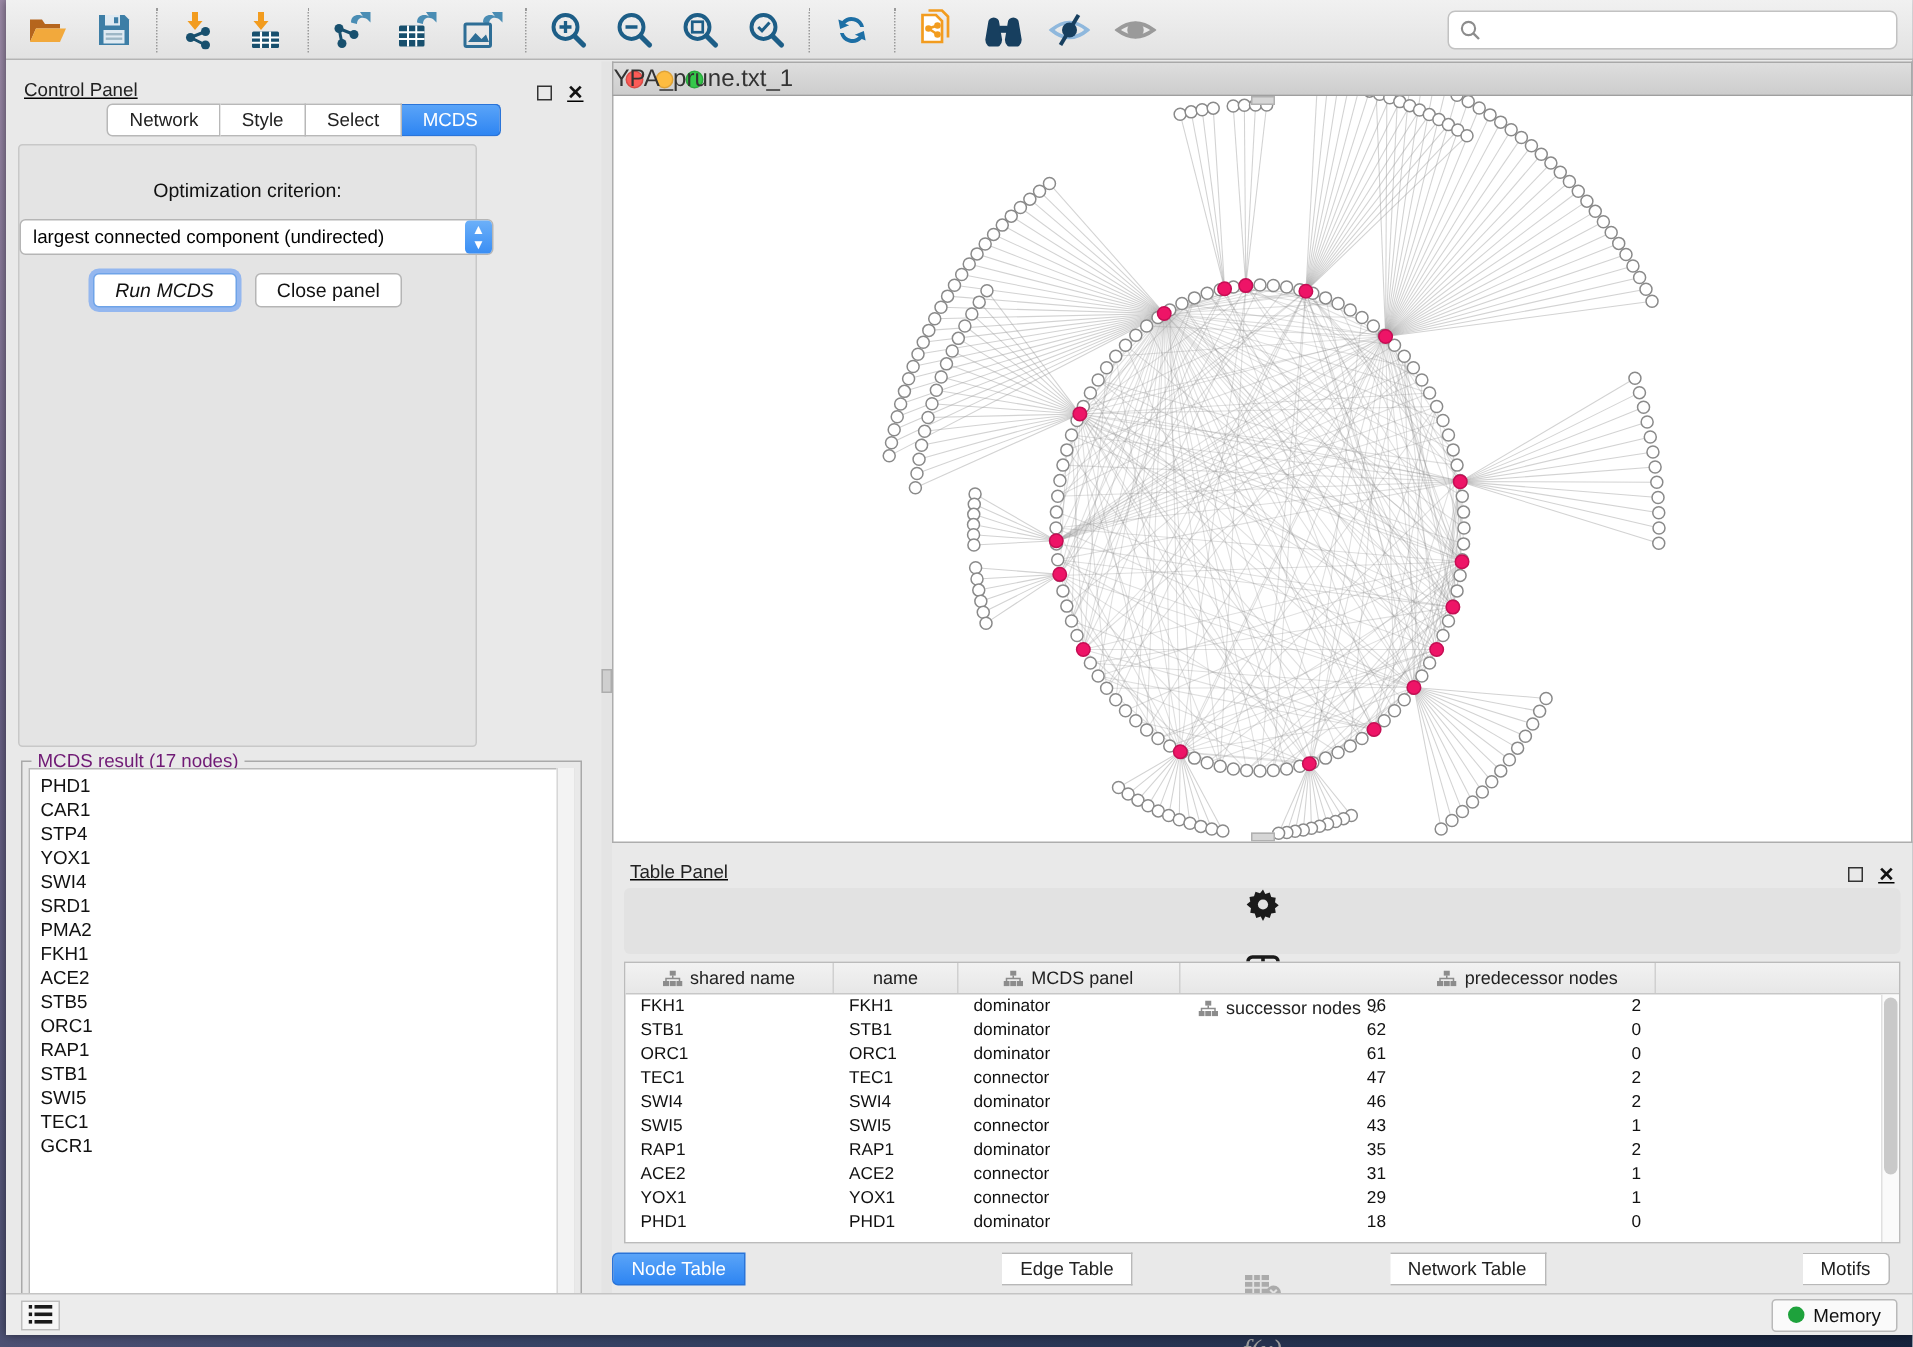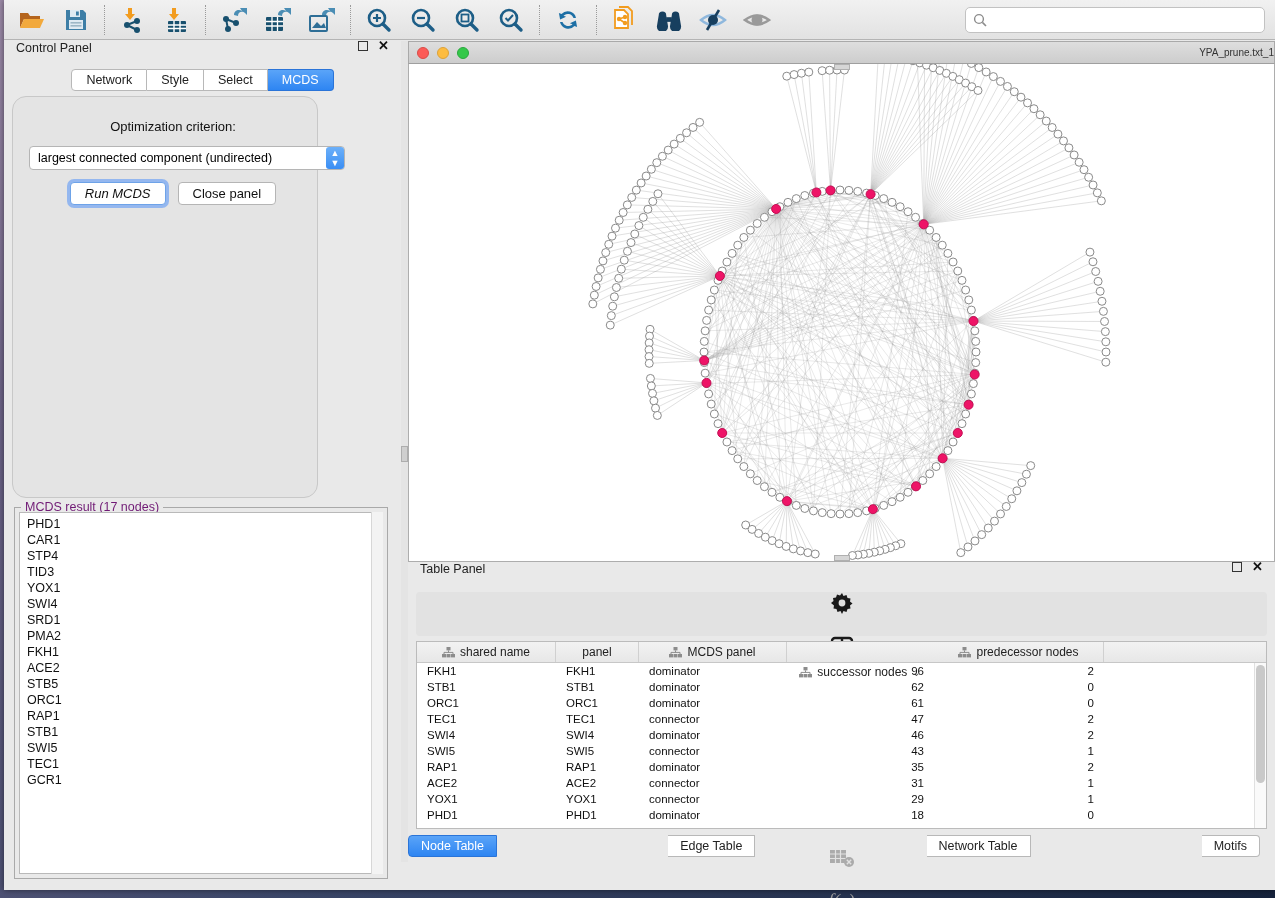--- a/index.html
+++ b/index.html
@@ -16,35 +16,35 @@
     display:flex; align-items:center; padding:0 10px; }
   .tb-group { display:flex; align-items:center; gap:16px; padding:0 14px; }
   .tb-sep { width:1px; height:30px; border-left:1px dotted #9a9a9a; }
   .tb-icon { width:28px; height:28px; display:flex; align-items:center; justify-content:center; cursor:default; }
   #toolbar-search { margin-left:auto; width:300px; height:26px; background:#fff;
     border:1px solid #c2c2c2; border-radius:5px; display:flex; align-items:center; padding:0 7px; gap:5px; }
   #toolbar-search input { border:none; outline:none; flex:1; font-size:12px; background:transparent; }
 
   
   #control-panel { position:absolute; left:0; top:41px; width:397px; height:821px; background:#e9e9e9; }
-  .panel-header { height:26px; display:flex; align-items:flex-start; padding:0 12px; }
+  .panel-header { height:26px; display:flex; align-items:flex-end; padding:0 12px;text-decoration:underline; }
   .panel-title { font-size:12.5px; color:#222; }
   .panel-header-btns { margin-left:auto; display:flex; gap:10px; align-items:center; }
   .float-icon { width:10px; height:10px; border:1.5px solid #333; display:inline-block; }
   .close-icon { font-size:13px; font-weight:bold; color:#111; line-height:10px; }
 
   .seg-tabs { display:flex; justify-content:center; margin-top:2px; }
   .seg-tab { font-size:12.5px; padding:3px 14px; background:#fff; border:1px solid #b8b8b8;
     border-left:none; color:#222; cursor:default; }
   .seg-tab:first-child { border-left:1px solid #b8b8b8; border-radius:4px 0 0 4px; }
   .seg-tab:last-child { border-radius:0 4px 4px 0; }
   .seg-tab.active { background:linear-gradient(#5aa4f8,#2e85f2); border-color:#2a74d8; color:#fff; }
 
   #cp-box { position:absolute; left:8px; top:55px; width:306px; height:402px;
-    background:#e4e4e4; border:1px solid #c8c8c8; border-radius:14px;padding-left:16px; }
+    background:#e4e4e4; border:1px solid #c8c8c8; border-radius:3px; }
   #opt-label { text-align:center; font-size:13px; margin-top:22px; color:#111; }
   #criterion-select { margin:12px auto 0; width:316px; height:24px; background:#fff;
     border:1px solid #b5b5b5; border-radius:4px; display:flex; align-items:center; font-size:12.5px; padding-left:8px; }
   #criterion-select .stepper { margin-left:auto; width:18px; height:22px; border-radius:3px;
     background:linear-gradient(#6cb0f9,#3a8ef4); color:#fff; font-size:9px; line-height:10px;
     display:flex; flex-direction:column; align-items:center; justify-content:center; }
   #cp-buttons { display:flex; justify-content:center; gap:12px; margin-top:12px; }
   .mac-btn { font-size:13px; padding:3px 14px; background:#fff; border:1px solid #b5b5b5;
     border-radius:4px; color:#111; cursor:default; }
   .mac-btn.focused { box-shadow:0 0 0 3px rgba(82,146,247,.55); border-color:#6ea3e8;font-style:italic; }
@@ -62,21 +62,21 @@
   #v-splitter { position:absolute; left:397px; top:41px; width:7px; height:821px; background:#e4e4e4; }
   #v-splitter .grip { position:absolute; left:0; top:405px; width:7px; height:16px;
     background:#cfcfcf; border:1px solid #adadad; }
 
   
   #network-window { position:absolute; left:404px; top:41px; width:867px; height:521px; }
   #net-titlebar { height:23px; background:linear-gradient(#dedede,#cdcdcd);
     border:1px solid #a9a9a9; border-bottom:1px solid #9f9f9f;
     display:flex; align-items:center; padding:0 8px; position:relative; }
   .traffic { width:12px; height:12px; border-radius:50%; margin-right:8px; }
-  #net-title { position:absolute; left:0; right:0; text-align:right; font-size:10px; color:#333; }
+  #net-title { position:absolute; left:0; right:0; text-align:left; font-size:16px; color:#333; }
   #net-canvas { position:relative; height:498px; background:#fff; border:1px solid #adadad; border-top:none; overflow:hidden; }
   .h-grip { position:absolute; left:50%; transform:translateX(-50%); width:16px; height:6px;
     background:#d6d6d6; border:1px solid #b0b0b0; }
 
   
   #table-panel { position:absolute; left:404px; top:562px; width:867px; height:300px; background:#e9e9e9; }
   #tp-toolbar { position:absolute; left:8px; top:30px; width:851px; height:44px;
     background:#e2e2e2; border-radius:4px; display:flex; align-items:center; gap:22px; padding:0 16px;flex-direction:column; }
   .tpi { display:flex; align-items:center; justify-content:center; width:26px; height:26px; }
   .fx { font-family:"Liberation Serif", serif; font-style:italic; font-size:19px; color:#9a9a9a; }
@@ -295,21 +295,20 @@
         <button class="mac-btn">Close panel</button>
       </div>
     </div>
 
     <div id="mcds-fieldset">
       <div id="mcds-legend">MCDS result (17 nodes)</div>
       <div id="mcds-list">
           <div class="mcds-item">PHD1</div>
           <div class="mcds-item">CAR1</div>
           <div class="mcds-item">STP4</div>
-          <div class="mcds-item">TID3</div>
           <div class="mcds-item">YOX1</div>
           <div class="mcds-item">SWI4</div>
           <div class="mcds-item">SRD1</div>
           <div class="mcds-item">PMA2</div>
           <div class="mcds-item">FKH1</div>
           <div class="mcds-item">ACE2</div>
           <div class="mcds-item">STB5</div>
           <div class="mcds-item">ORC1</div>
           <div class="mcds-item">RAP1</div>
           <div class="mcds-item">STB1</div>
@@ -1117,21 +1116,21 @@
           <svg width="13" height="11" viewBox="0 0 13 11">
               <rect x="4.5" y="0" width="4" height="3.4" fill="#8c8c8c"></rect>
               <rect x="0" y="7" width="4" height="3.4" fill="#8c8c8c"></rect>
               <rect x="4.5" y="7" width="4" height="3.4" fill="#8c8c8c"></rect>
               <rect x="9" y="7" width="4" height="3.4" fill="#8c8c8c"></rect>
               <path d="M6.5 3.4 v2 M2 7 V5.4 h9 V7" stroke="#8c8c8c" fill="none"></path>
             </svg>
           <span>shared name</span>
         </div>
         <div class="nt-hcell" style="width:83px;">
-          <span>panel</span>
+          <span>name</span>
         </div>
         <div class="nt-hcell" style="width:148px;">
           <svg width="13" height="11" viewBox="0 0 13 11">
               <rect x="4.5" y="0" width="4" height="3.4" fill="#8c8c8c"></rect>
               <rect x="0" y="7" width="4" height="3.4" fill="#8c8c8c"></rect>
               <rect x="4.5" y="7" width="4" height="3.4" fill="#8c8c8c"></rect>
               <rect x="9" y="7" width="4" height="3.4" fill="#8c8c8c"></rect>
               <path d="M6.5 3.4 v2 M2 7 V5.4 h9 V7" stroke="#8c8c8c" fill="none"></path>
             </svg>
           <span>MCDS panel</span>
@@ -1237,14 +1236,32 @@
     </div>
 
     <div id="tp-tabs" class="seg-tabs">
       <div class="seg-tab active">Node Table</div>
       <div class="seg-tab">Edge Table</div>
       <div class="seg-tab">Network Table</div>
       <div class="seg-tab">Motifs</div>
     </div>
   </div>
 
+  <div id="status-bar">
+    <div id="list-btn">
+      <svg width="16" height="13" viewBox="0 0 16 13">
+          <g fill="#1a1a1a">
+            <rect x="0" y="0" width="2.4" height="2.4"></rect>
+            <rect x="4" y="0" width="12" height="2.4"></rect>
+            <rect x="0" y="5" width="2.4" height="2.4"></rect>
+            <rect x="4" y="5" width="12" height="2.4"></rect>
+            <rect x="0" y="10" width="2.4" height="2.4"></rect>
+            <rect x="4" y="10" width="12" height="2.4"></rect>
+          </g>
+        </svg>
+    </div>
+    <div id="memory-btn">
+      <span id="memory-dot"></span>
+      <span>Memory</span>
+    </div>
+  </div>
 
 </div>
 
 </body></html>

